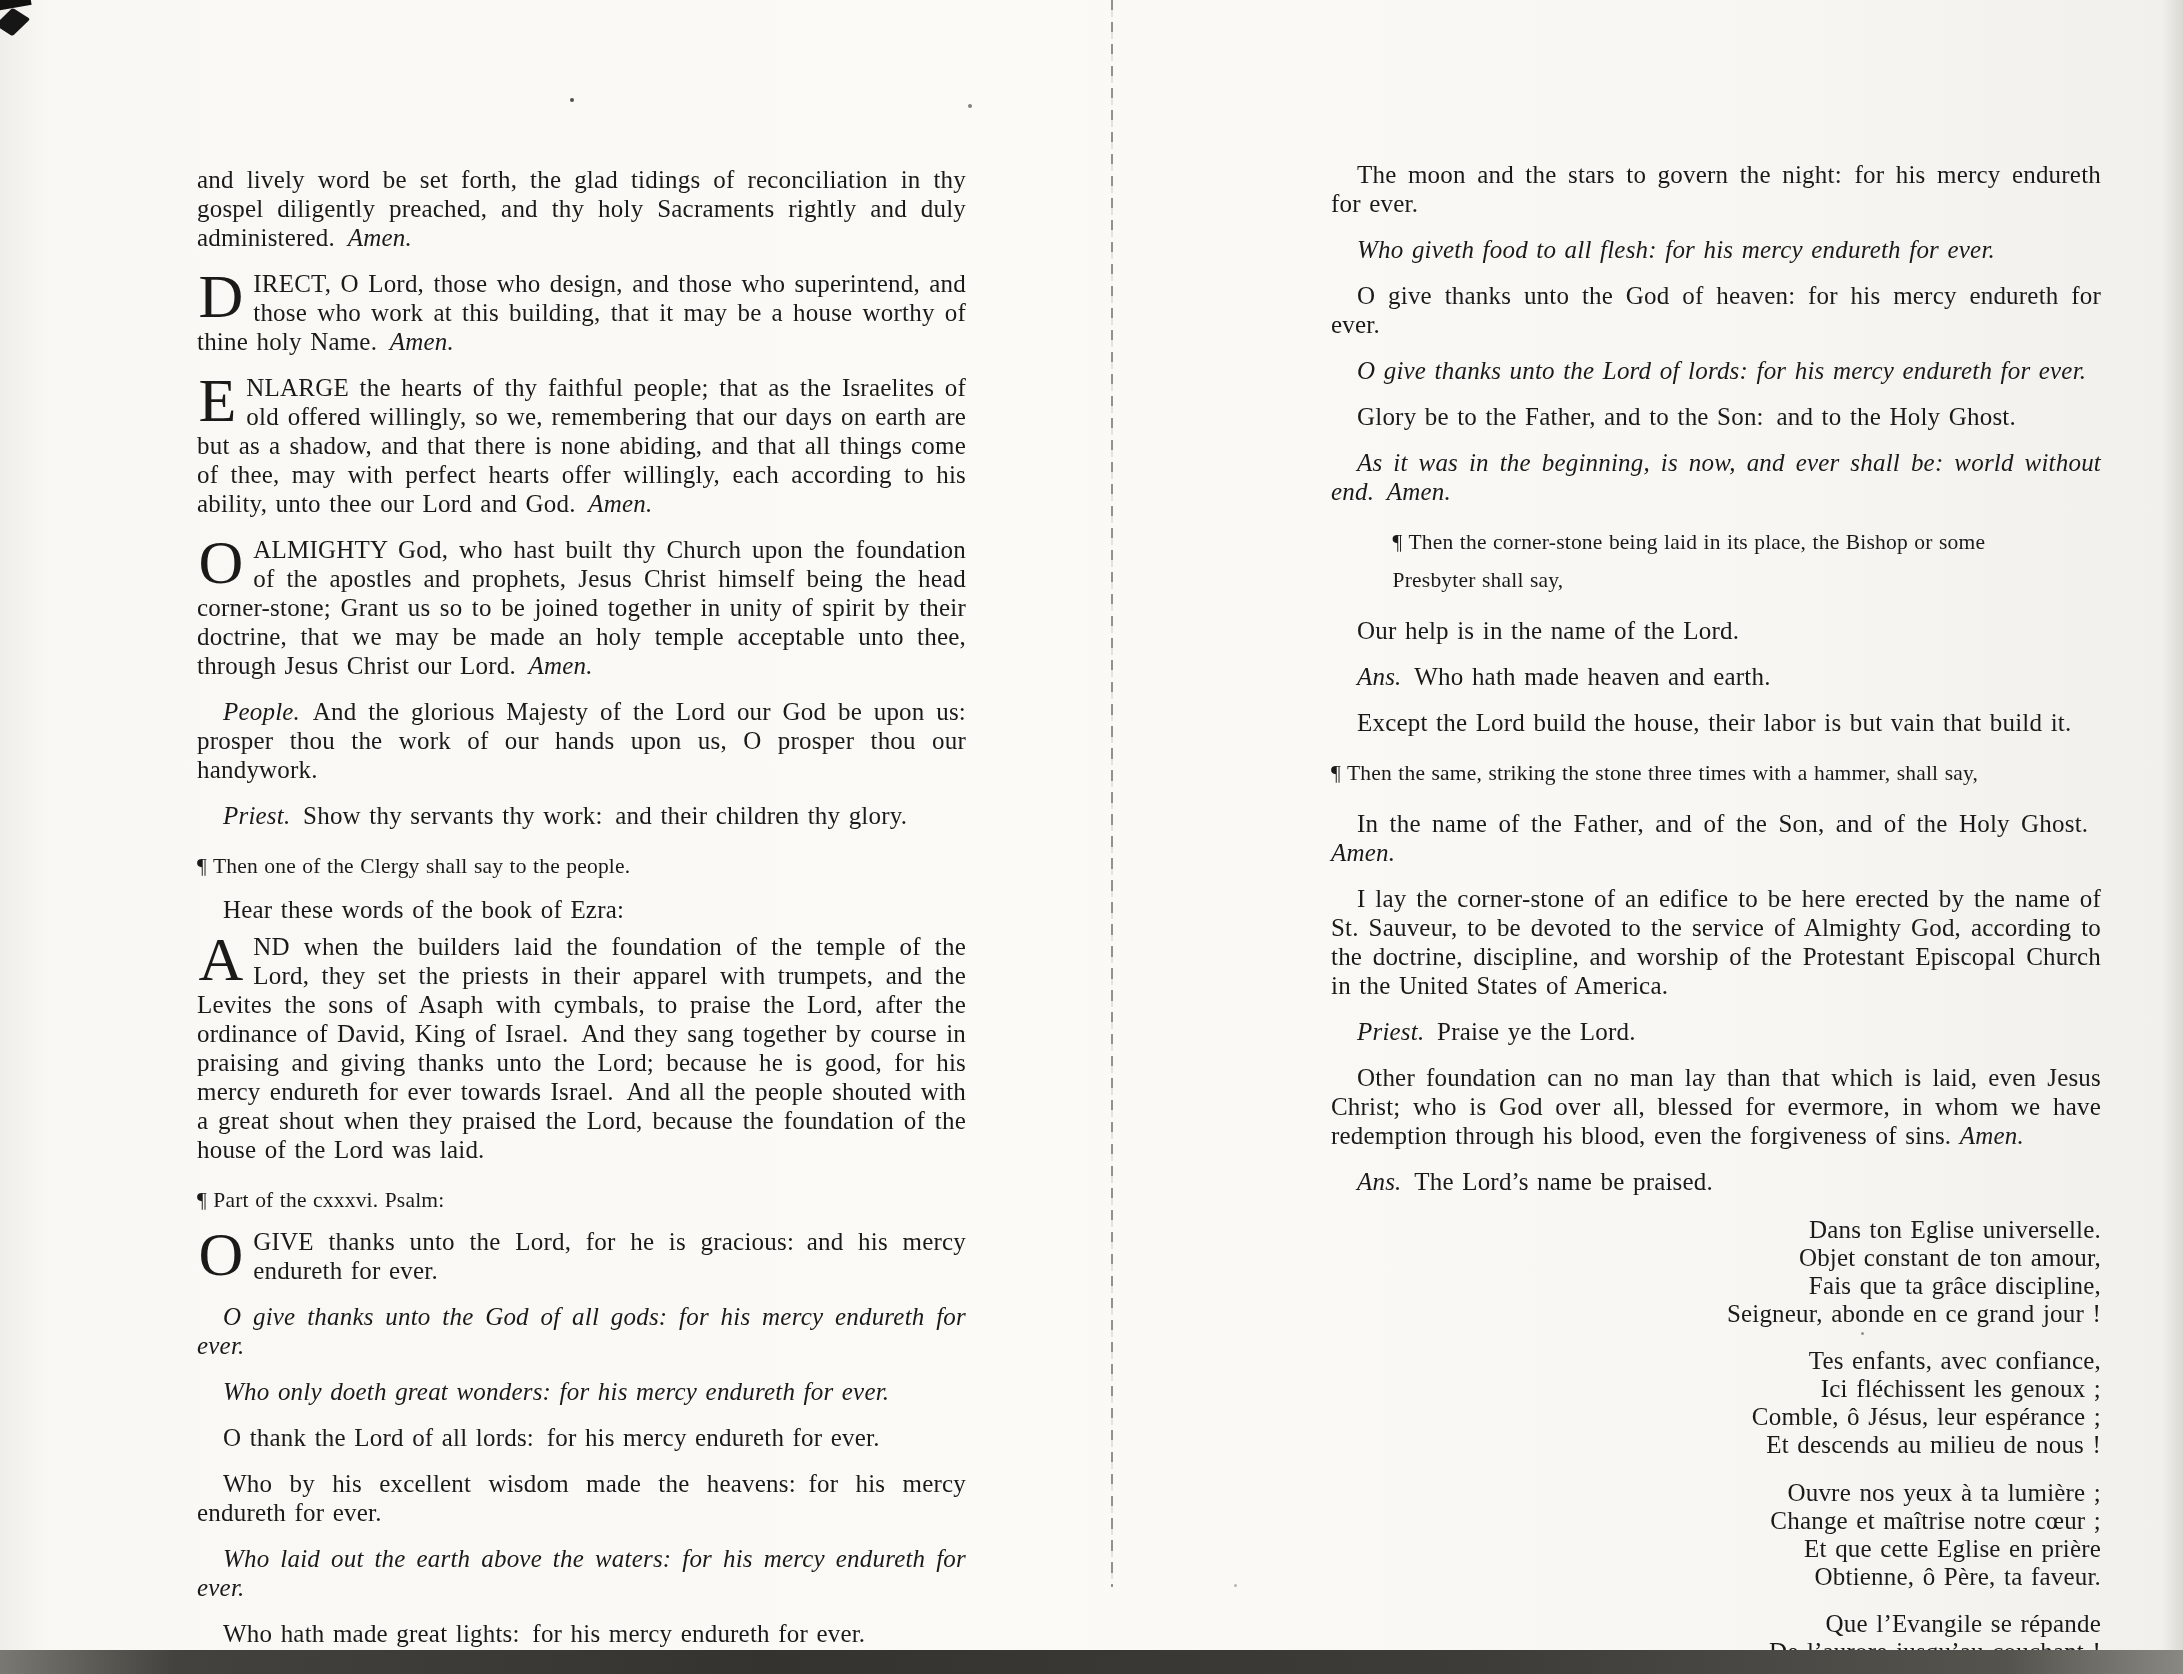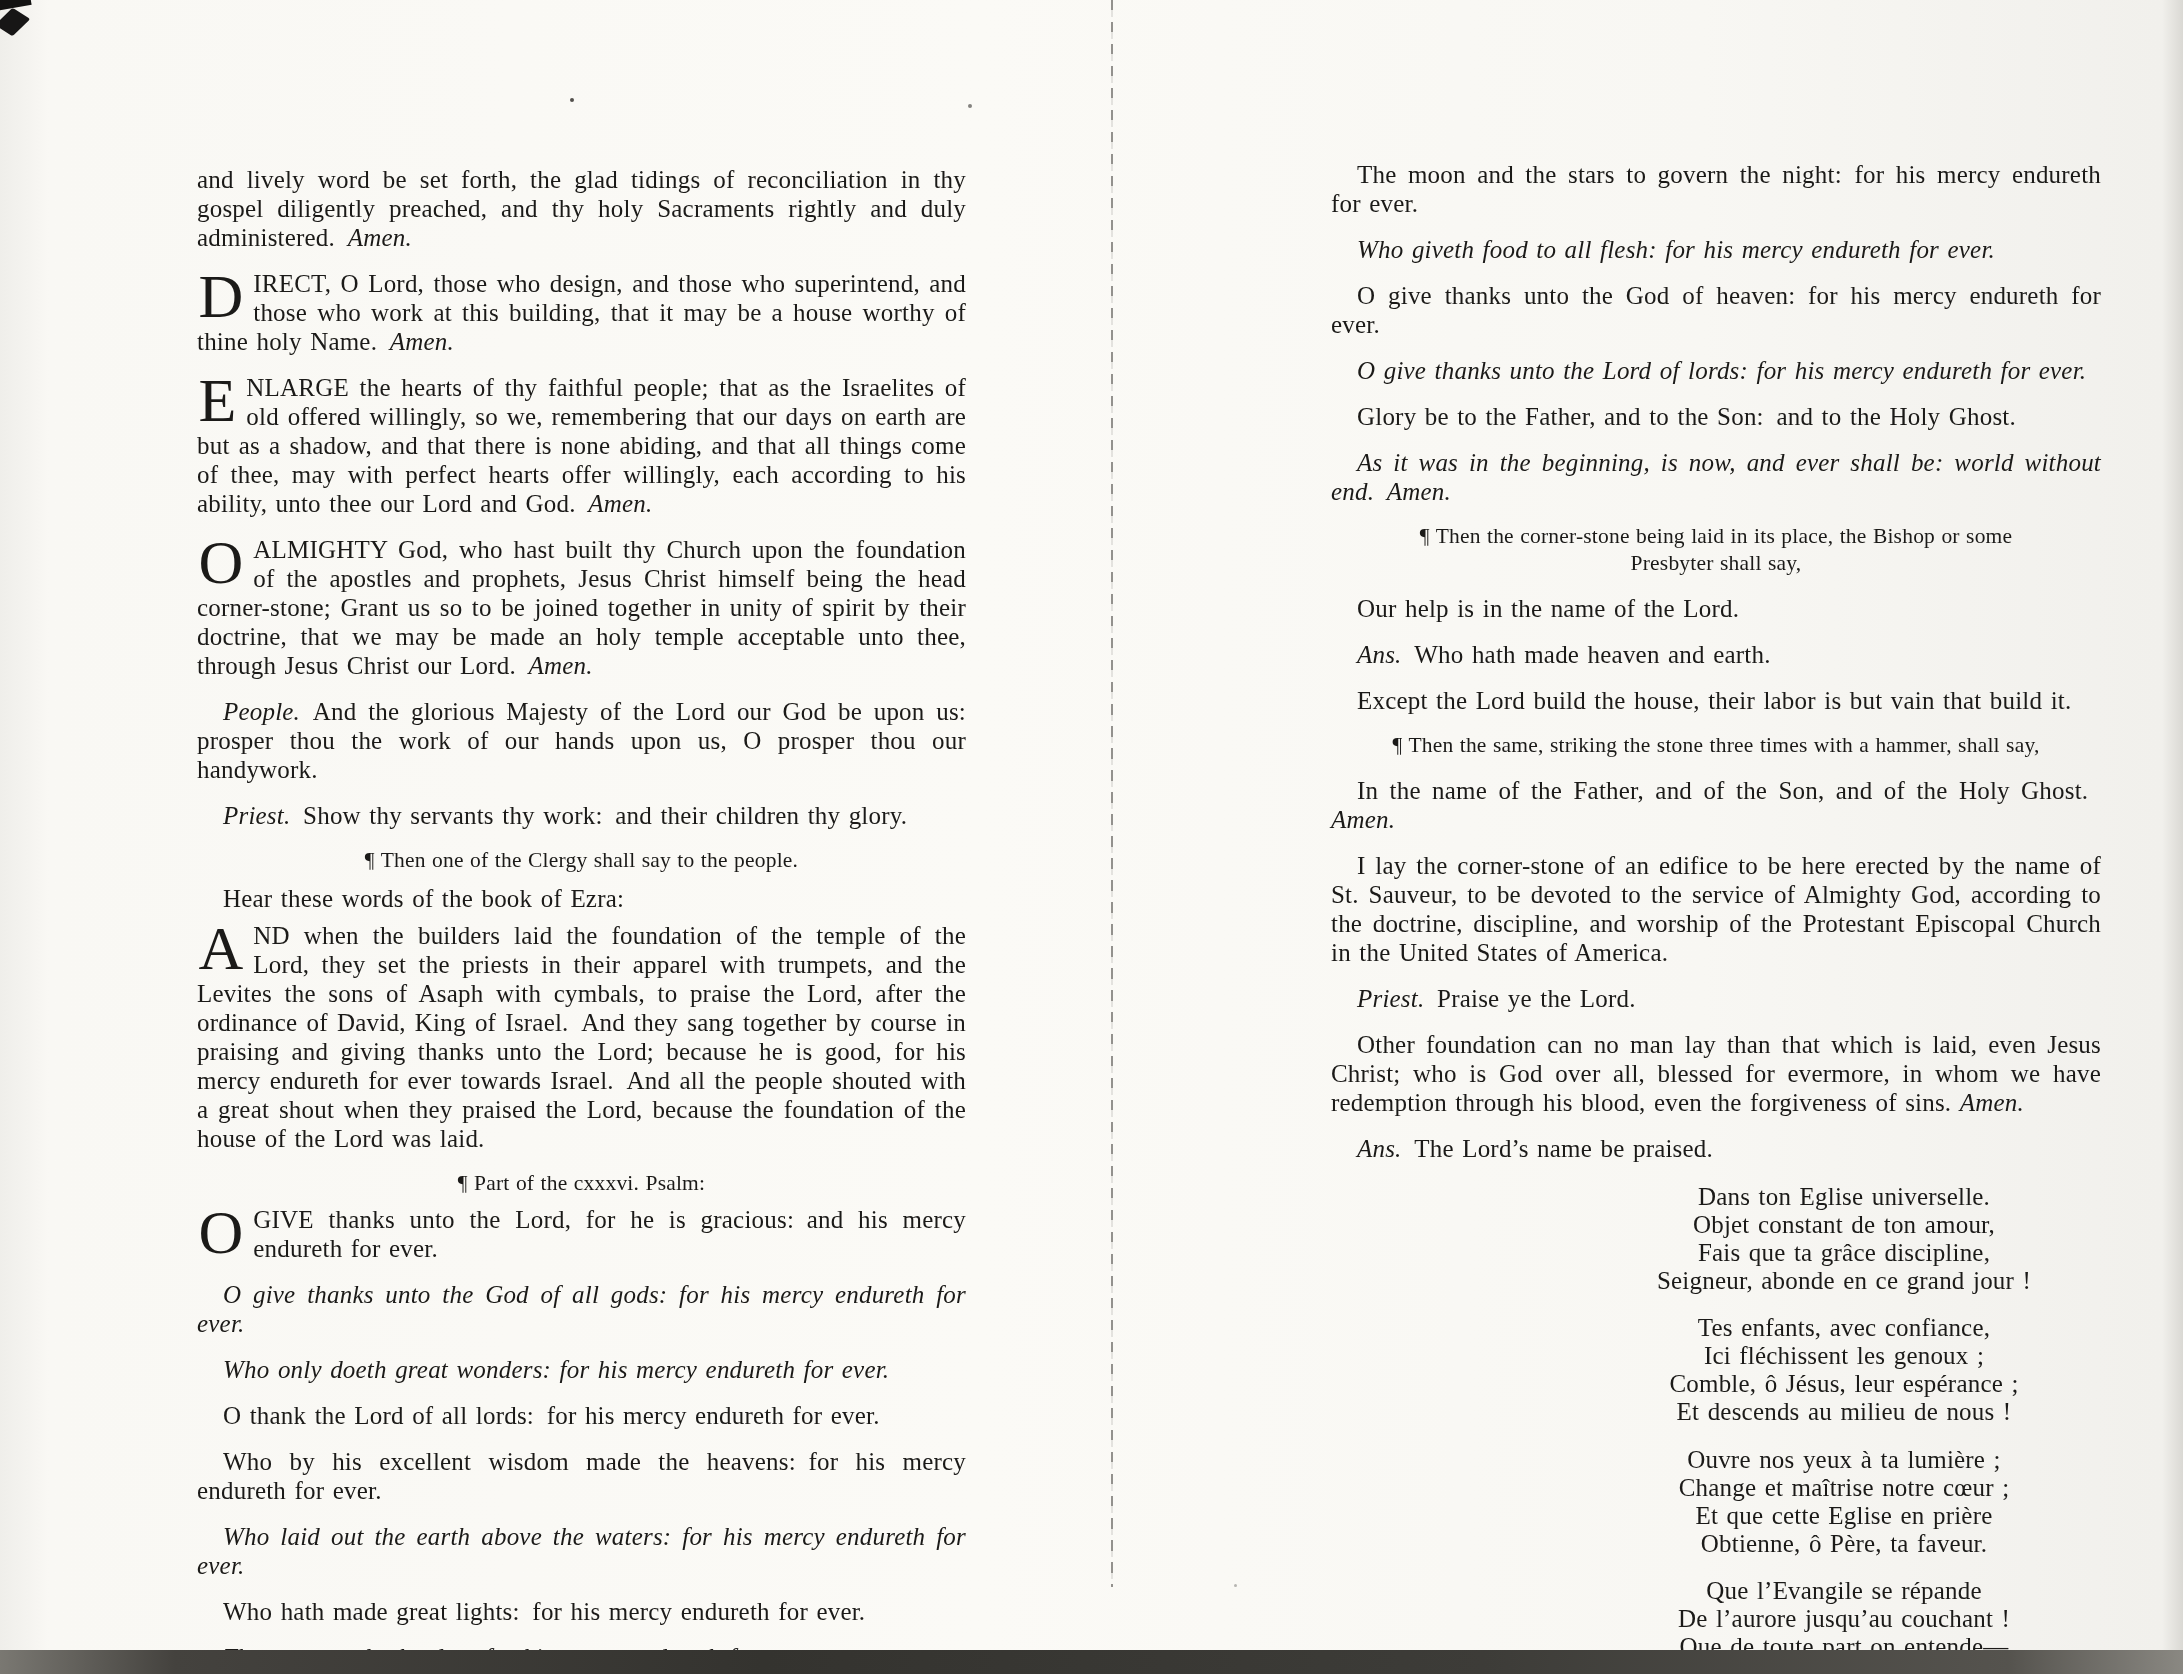--- a/index.html
+++ b/index.html
@@ -11,27 +11,27 @@
   }
   .col{position:absolute;text-align:justify;font-size:25px;line-height:29px;
        letter-spacing:0.2px;word-spacing:2px;}
   #left-col{left:197px;top:148px;width:769px;}
   #right-col{left:1331px;top:143px;width:770px;}
   .col p{margin:17px 0;padding:0;text-indent:0;}
   p.indent{text-indent:26px;}
   p.cont{text-indent:0;}
   p.drop{margin-top:8px;}
   .dropcap{float:left;font-size:62px;line-height:47px;padding:4px 9.7px 0 1.6px;}
-  p.rubric{font-size:21.5px;line-height:27px;text-align:center;margin:13px auto 8px;
+  p.rubric{font-size:21.5px;line-height:38px;text-align:left;margin:13px auto 8px;
            word-spacing:0.8px;}
   p.rubric.narrow{width:84%;}
   .it{font-style:italic;}
   .vsp{margin-top:6.5px !important;}
   .sp{margin-top:9.7px !important;margin-bottom:6.5px !important;}
-  .stanza{margin:19.5px 0 0 256px;text-align:center;line-height:28px;}
+  .stanza{margin:19.5px 0 0 256px;text-align:right;line-height:28px;}
   .stanza-line{white-space:nowrap;}
   
   .gutter-line{position:absolute;left:1111px;top:0;width:2.4px;height:1587px;
     background:repeating-linear-gradient(180deg,rgba(62,60,56,.55) 0 10.5px,rgba(62,60,56,.12) 10.5px 17px,transparent 17px 22px);}
   .scan-bar{position:absolute;left:0;bottom:0;width:2183px;height:24px;
     background:linear-gradient(90deg,#7a7872 0,#44423e 8%,#34332f 35%,#3d3c38 68%,#55534e 92%,#8a8882 100%);}
   .corner-mark-a{position:absolute;left:-4.9px;top:-3.2px;width:36px;height:11.4px;background:#121211;transform:rotate(-10deg);}
   .corner-mark-b{position:absolute;left:1.6px;top:9.7px;width:21px;height:24px;background:#17米1616;background:#171616;transform:rotate(32deg) skewX(-14deg);border-radius:2.4px;}
   .speck{position:absolute;border-radius:50%;background:rgba(40,38,34,.8);}
   .speck.s1{left:570px;top:98px;width:4px;height:4px;}

